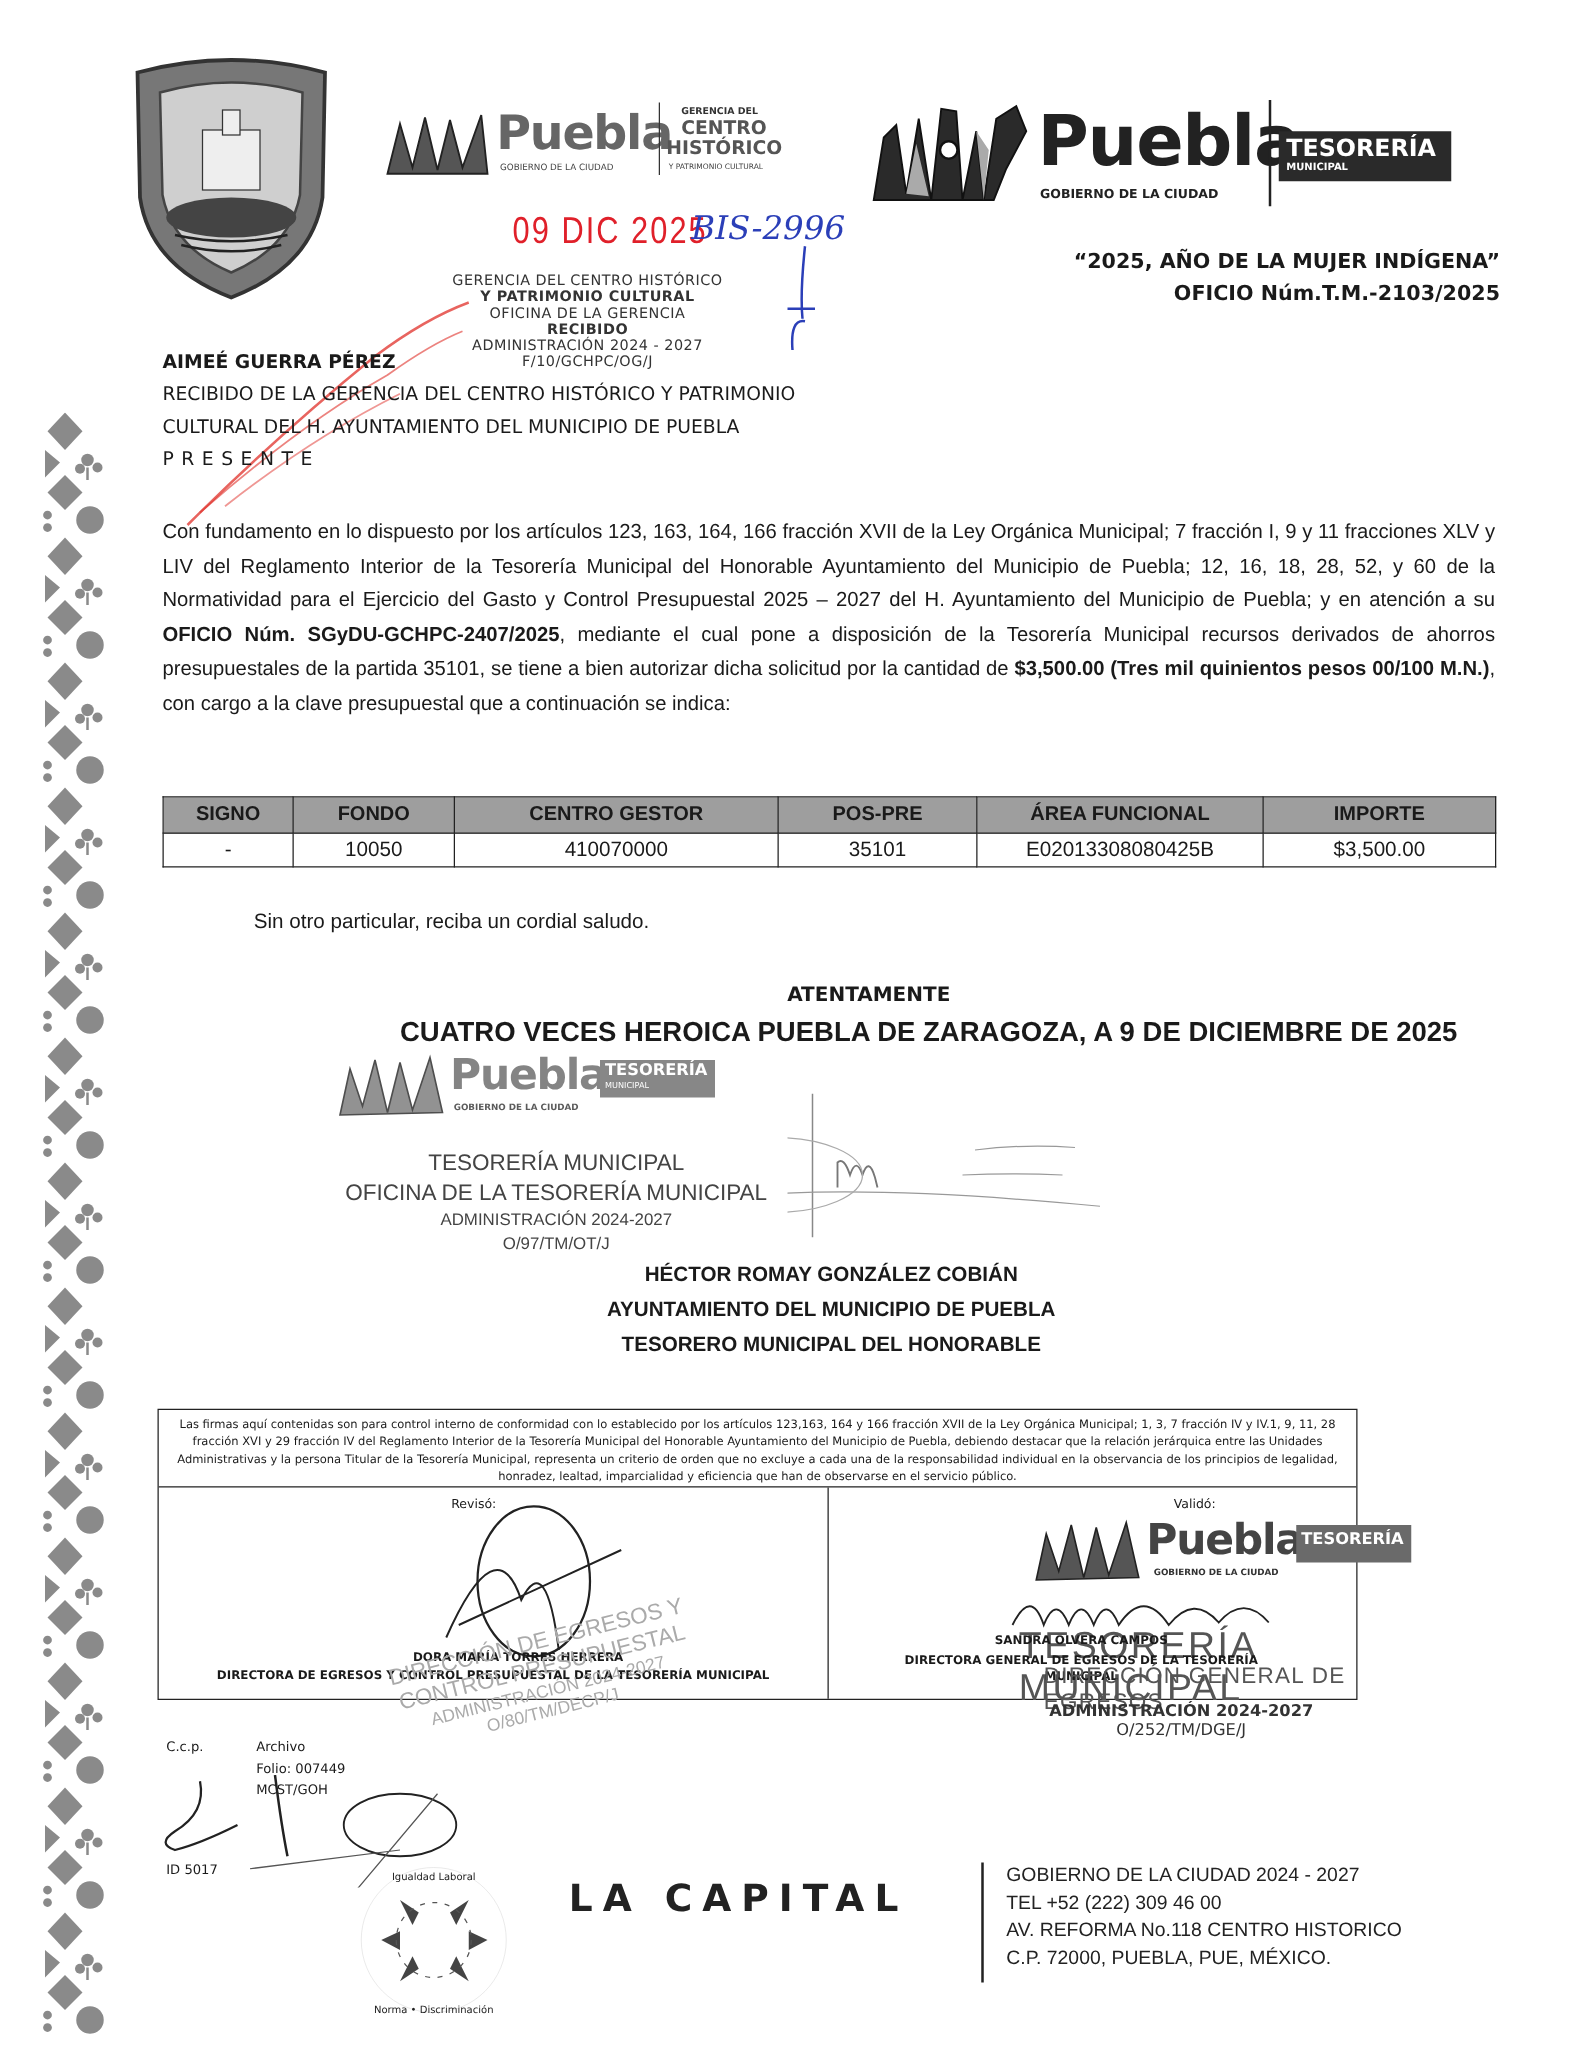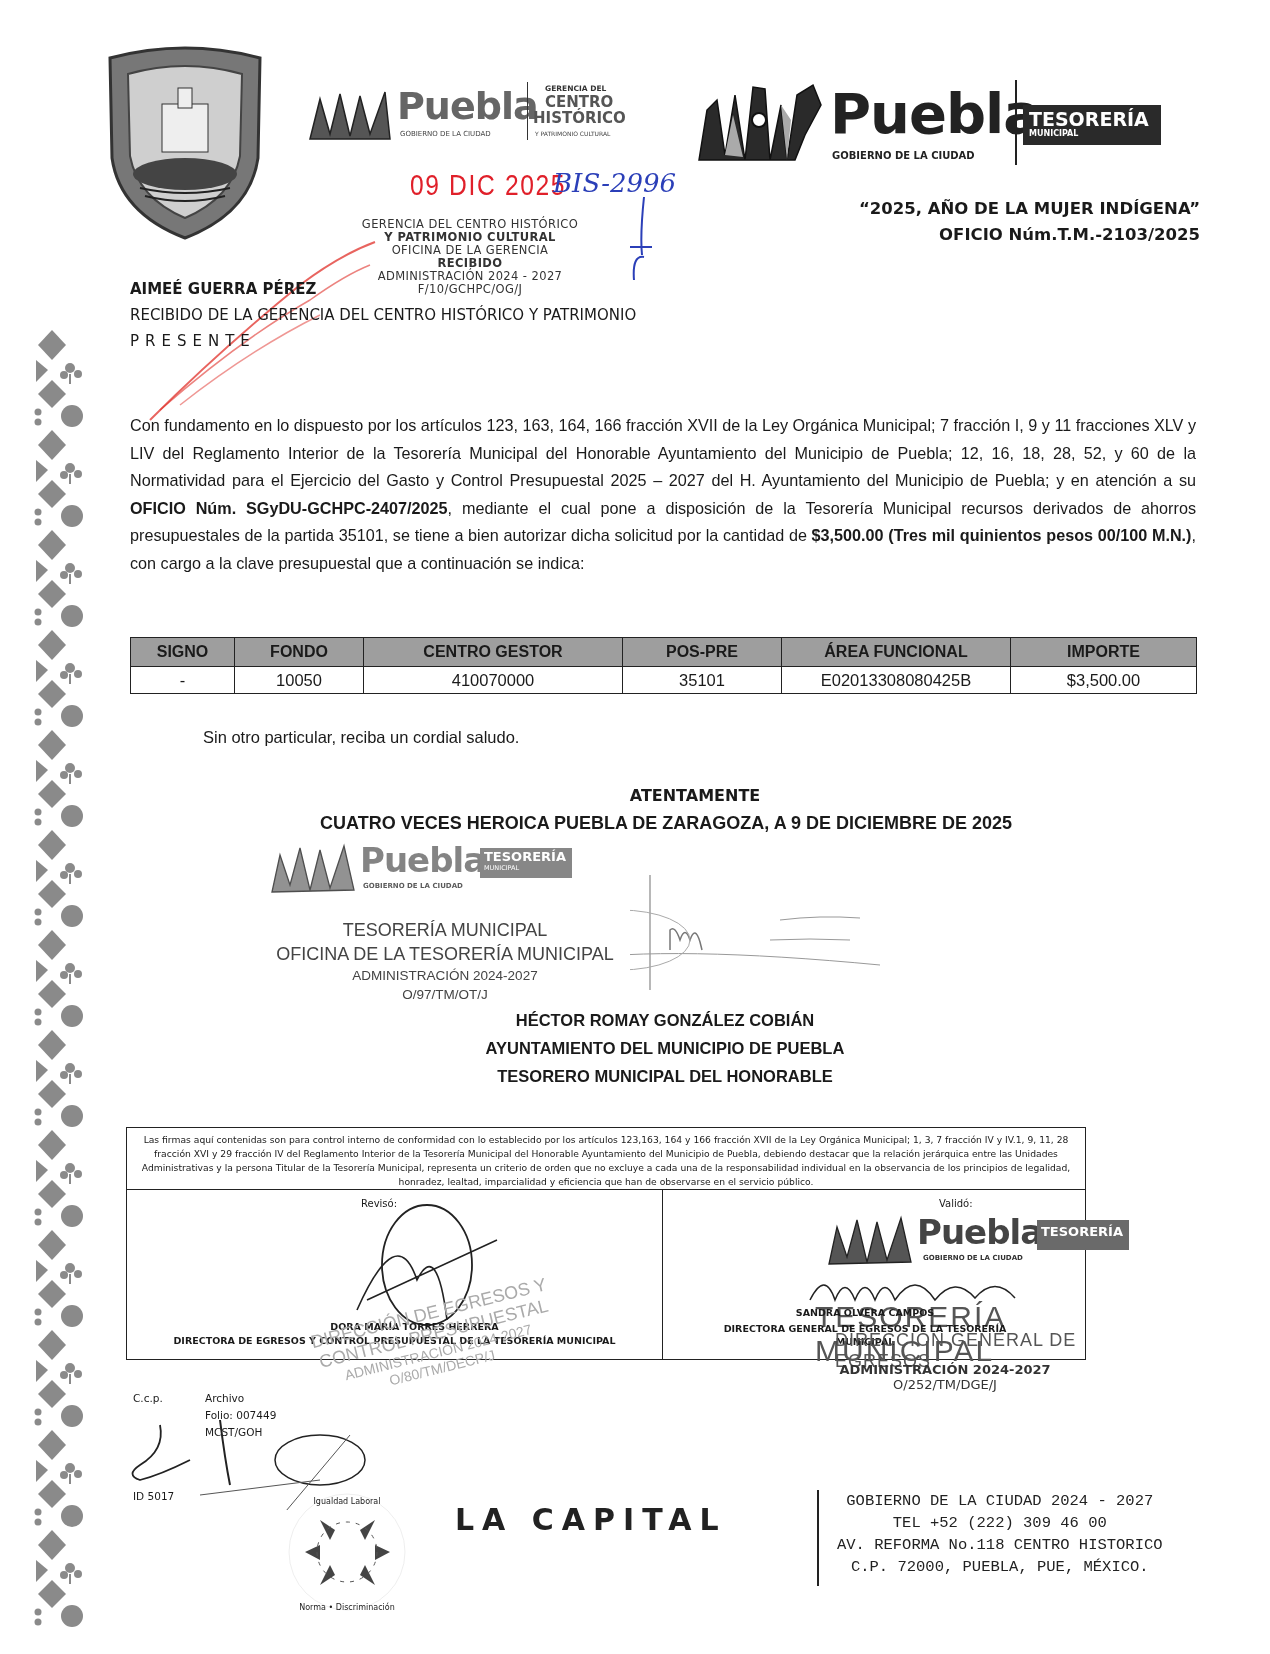--- a/index.html
+++ b/index.html
@@ -35,21 +35,21 @@
   .body-text { left: 130px; top: 412px; width: 1066px; font-size: 16.2px; line-height: 27.6px; text-align: justify;
                font-family: Liberation Sans, sans-serif; }
   .body-text b { font-weight: bold; }
 
   .budget-table { left: 130px; top: 637px; width: 1067px; border-collapse: collapse; font-family: "Liberation Sans", sans-serif; }
   .budget-table th { background: #9e9e9e; border: 1.5px solid #222; font-size: 16px; font-weight: bold; padding: 2px 4px; height: 24px; }
   .budget-table td { border: 1.5px solid #222; text-align: center; font-size: 16.5px; padding: 2px 4px; height: 22px; }
 
   .closing { left: 203px; top: 728px; font-size: 16.5px; font-family: "Liberation Sans", sans-serif; }
   .atentamente { left: 0; width: 1270px; top: 786px; text-align: center; font-weight: bold; font-size: 16px; }
-  .place-date { left: 320px; top: 813px; font-weight: bold; font-size: 18px; font-family: "Liberation Sans", sans-serif; text-align: center; }
+  .place-date { left: 320px; top: 813px; font-weight: bold; font-size: 22px; font-family: "Liberation Sans", sans-serif; text-align: center; }
 
   .logo-small { left: 268px; top: 840px; width: 340px; height: 60px; }
 
   .tes-stamp { left: 255px; top: 918px; width: 380px; text-align: center; color: #444; font-family: "Liberation Sans", sans-serif; }
   .tes-stamp .l1 { font-size: 18px; line-height: 24px; }
   .tes-stamp .l2 { font-size: 18px; line-height: 24px; }
   .tes-stamp .l3 { font-size: 13.5px; line-height: 20px; }
   .tes-stamp .l4 { font-size: 13.5px; line-height: 18px; }
 
   .signer { left: 0; width: 1270px; top: 1006px; text-align: center; font-weight: bold; font-size: 16.5px; line-height: 28px;
@@ -74,21 +74,21 @@
                    font-family: "Liberation Sans", sans-serif; text-align: center; width: 260px; }
 
   .dge-stamp { left: 760px; top: 1340px; width: 370px; text-align: center; color: #333; font-family: "DejaVu Sans", sans-serif; }
 
   .norma-seal { left: 285px; top: 1490px; width: 125px; height: 125px; }
   .capital { left: 455px; top: 1502px; text-align: center; }
   .capital .l1 { font-weight: bold; font-size: 30px; letter-spacing: 8px; color: #222; }
   .capital .l2 { font-weight: bold; font-size: 44px; letter-spacing: 1px; color: #222; line-height: 44px; margin-top: 2px; }
 
   .footer-addr { left: 785px; top: 1490px; border-left: 2px solid #222; padding-left: 18px; height: 96px;
-                 font-family: Liberation Mono, monospace; font-size: 15.5px; line-height: 22px; text-align: center; color: #222; margin-left: 32px; }
+                 font-family: Liberation Sans, sans-serif; font-size: 15.5px; line-height: 22px; color: #222; }
 </style>
 </head>
 <body>
 
 <svg class="abs border-strip" viewBox="0 0 110 1320" preserveAspectRatio="none">
   <defs>
     <g id="motif">
       <polygon points="52,0 66,15 52,30 38,15" fill="#8a8a8a"></polygon>
       <polygon points="36,30 48,40 36,52" fill="#8a8a8a"></polygon>
       <circle cx="70" cy="38" r="5" fill="#8a8a8a"></circle>
@@ -174,20 +174,21 @@
 </svg>
 
 <div class="abs right-head">
   <div>“2025, AÑO DE LA MUJER INDÍGENA”</div>
   <div>OFICIO Núm.T.M.-2103/2025</div>
 </div>
 
 <div class="abs addressee">
   <div class="name">AIMEÉ GUERRA PÉREZ</div>
   <div>RECIBIDO DE LA GERENCIA DEL CENTRO HISTÓRICO Y PATRIMONIO</div>
+  <div>CULTURAL DEL H. AYUNTAMIENTO DEL MUNICIPIO DE PUEBLA</div>
   <div class="present">PRESENTE</div>
 </div>
 
 <div class="abs body-text">
   <span>Con fundamento en lo dispuesto por los artículos 123, 163, 164, 166 fracción XVII de la Ley Orgánica Municipal; 7 fracción I, 9 y 11 fracciones XLV y LIV del Reglamento Interior de la Tesorería Municipal del Honorable Ayuntamiento del Municipio de Puebla; 12, 16, 18, 28, 52, y 60 de la Normatividad para el Ejercicio del Gasto y Control Presupuestal 2025 – 2027 del H. Ayuntamiento del Municipio de Puebla; y en atención a su </span><b>OFICIO Núm. SGyDU-GCHPC-2407/2025</b><span>, mediante el cual pone a disposición de la Tesorería Municipal recursos derivados de ahorros presupuestales de la partida 35101, se tiene a bien autorizar dicha solicitud por la cantidad de </span><b>$3,500.00 (Tres mil quinientos pesos 00/100 M.N.)</b><span>, con cargo a la clave presupuestal que a continuación se indica:</span>
 </div>
 
 <table class="abs budget-table">
   <thead>
     <tr>

